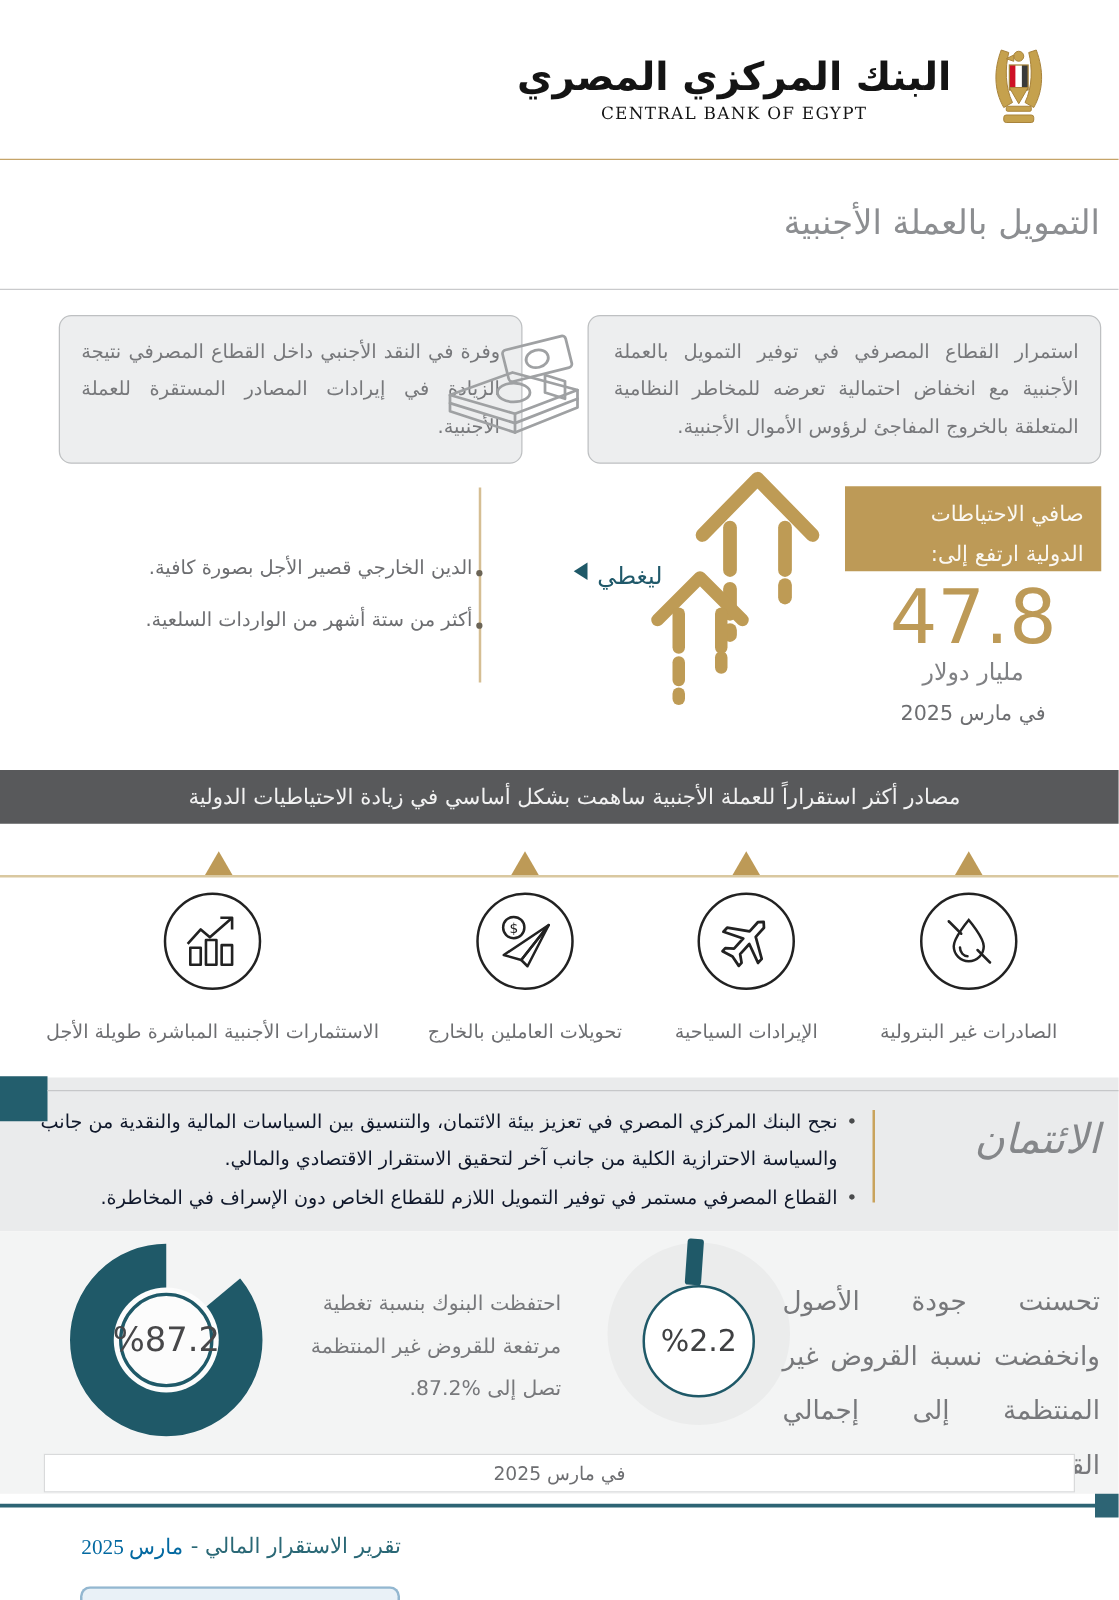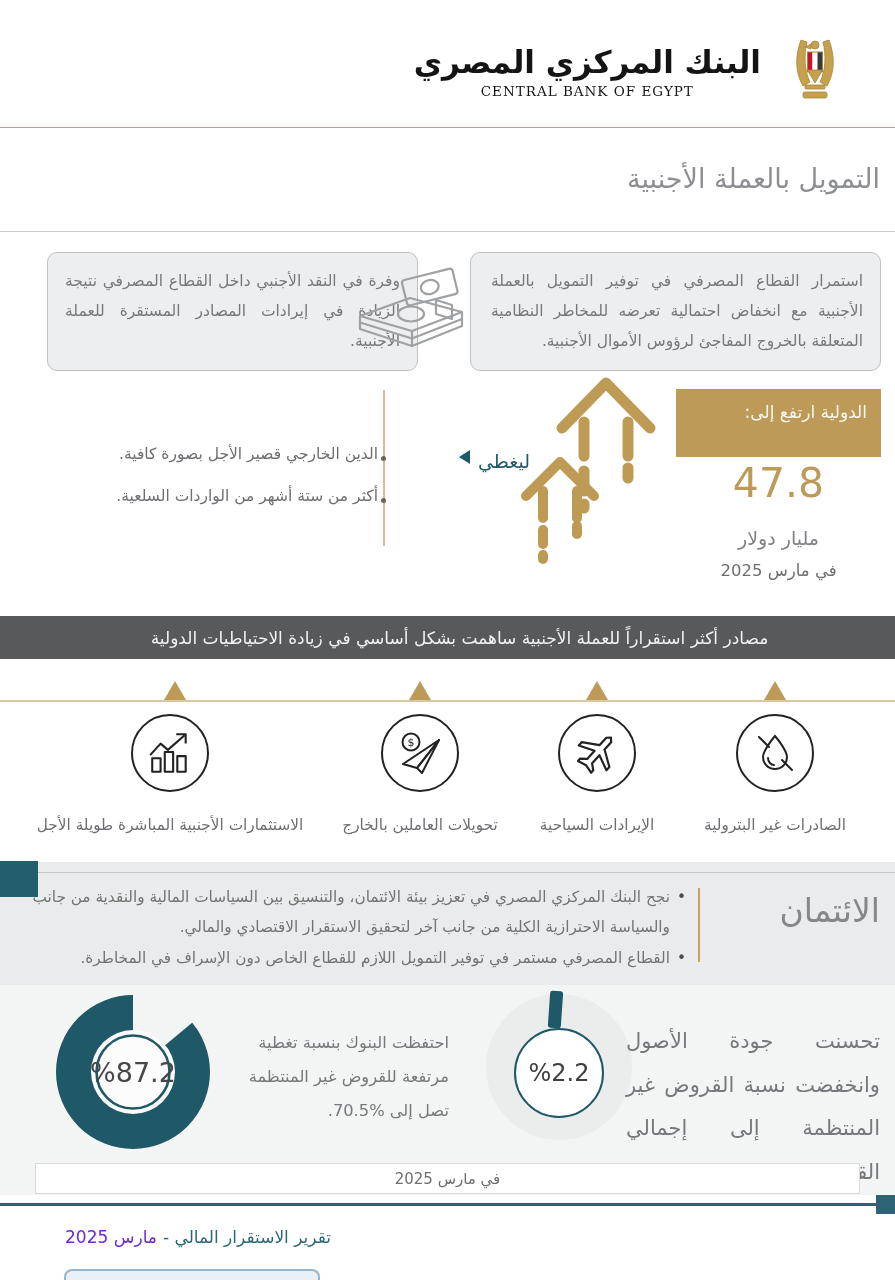--- a/index.html
+++ b/index.html
@@ -30,21 +30,21 @@
   .sum-right { left:470px; width:411px;padding-left:20px; }
   .sum-left  { left:47px;  width:371px; }
   .money-ic  { left:352px; top:266px; }
 
   
   .gold-box {
     left:676px; top:389px; width:205px; height:68px; background:#BD9A57;
     color:#FBF8F2; font-size:17px; line-height:1.9; direction:rtl;
     text-align:right; padding:7px 14px 0 8px;
   }
-  .res-value { left:676px; top:459px; width:205px; text-align:center; font-size:41px; color:#BD9A57; }
+  .res-value { left:676px; top:459px; width:205px; text-align:center; font-size:60px; color:#BD9A57; }
   .res-unit  { left:676px; top:527px; width:205px; text-align:center; font-size:19px; color:#808184; direction:rtl; }
   .res-date  { left:676px; top:561px; width:205px; text-align:center; font-size:16.5px; color:#6D6E71; direction:rtl; }
   .arrow-big   { left:546px; top:376px; }
   .arrow-small { left:512px; top:452px; }
   .covers { left:434px; top:450px; width:96px; display:flex; direction:rtl; align-items:flex-start; gap:8px; justify-content:flex-start; }
   .covers-label { color:#20596A; font-size:19px; }
   .tri-left { width:0; height:0; border-top:7px solid transparent; border-bottom:7px solid transparent; border-right:11px solid #1F5968; }
   .res-vline { left:383px; top:390px; width:2px; height:156px; background:#D5BE93; }
   .res-dot { width:5px; height:5px; border-radius:50%; background:#6B6456; left:381px; }
   .res-b1 { left:85px; width:293px; top:445px; }
@@ -61,45 +61,45 @@
 
   
   .src-item { top:714px; width:300px; display:flex; flex-direction:column; align-items:center; }
   .src-circle { width:78px; height:78px; border:2.5px solid #222; border-radius:50%; display:flex; align-items:center; justify-content:center; background:#fff; }
   .src-label { margin-top:24px; font-size:15.3px; color:#6D6E71; white-space:nowrap; direction:rtl; }
 
   
   .credit-bg { top:862px; left:0; width:895px; height:123px; background:#EAEBEC; }
   .credit-square { left:0; top:861px; width:38px; height:36px; background:#235E6D; }
   .credit-topline { left:38px; top:872px; width:857px; height:1px; background:#C6C7C9; }
-  .credit-title { right:15px; top:891px; font-size:33px; color:#85878A; direction:rtl; }
+  .credit-title { right:15px; top:891px; font-size:33px; color:#85878A; direction:rtl;font-style:italic; }
   .credit-vline { left:698px; top:888px; width:2px; height:74px; background:#C9A35C; }
   .credit-list { left:28px; top:882px; width:658px; direction:rtl; list-style:none; }
-  .credit-list li { font-size:15.3px; line-height:1.98; color:#737373; text-align:right; padding-right:16px; position:relative; }
+  .credit-list li { font-size:15.3px; line-height:1.98; color:#0f172a; text-align:right; padding-right:16px; position:relative; }
   .credit-list li::before { content:"•"; position:absolute; right:0; top:0; color:#4A4B4D; }
 
   
   .charts-bg { top:985px; left:0; width:895px; height:210px; background:#F3F4F4; }
   .npl-gray-circle { left:486px; top:994px; width:146px; height:146px; border-radius:50%; background:#EBECEC; }
   .npl-bar { left:549px; top:991px; width:13px; height:37px; background:#1F5968; border-radius:2.5px; transform:rotate(4deg); }
   .npl-white-circle { left:514px; top:1028px; width:90px; height:90px; border-radius:50%; background:#fff; border:2.5px solid #1F5968; }
   .npl-center { left:514px; top:1028px; width:90px; height:90px; display:flex; align-items:center; justify-content:center; font-size:24px; color:#3F4042; direction:ltr; }
   .npl-text { left:626px; top:1020px; width:254px; direction:rtl; text-align:justify; font-size:21px; line-height:2.08; color:#77787B; }
   .cov-donut { left:55px; top:994px; }
   .cov-center { left:55px; top:994px; width:156px; height:156px; display:flex; align-items:center; justify-content:center; font-size:27px; color:#474749; direction:ltr; }
   .cov-text { left:227px; top:1026px; width:222px; direction:rtl; text-align:right; font-size:16.3px; line-height:2.08; color:#77787B; }
   .date-strip { left:35px; top:1163px; width:825px; height:31px; background:#fff; border:1px solid #D9DADB; display:flex; align-items:center; justify-content:center; }
   .date-strip span { font-size:15px; color:#6D6E71; direction:rtl; }
 
   
   .footer-line { left:0; top:1203px; width:878px; height:3px; background:#2D6474; }
   .footer-square { left:876px; top:1195px; width:19px; height:19px; background:#2D6474; }
   .footer-text { left:65px; top:1227px; direction:rtl; font-size:17px; display:flex; gap:6px; }
   .footer-report { color:#2A6876; }
-  .footer-date { color:#6d28d9; }
+  .footer-date { color:#0369a1;font-family:Liberation Serif, serif; }
   .bottom-bar { left:64px; top:1269px; width:256px; height:14px; background:#E9F1F7; border:2px solid #93B7D0; border-bottom:none; border-radius:8px 8px 0 0; }
 </style>
 </head>
 <body>
 
 <div class="abs logo-group">
   <div class="logo-text">
     <div class="bank-ar">البنك المركزي المصري</div>
     <div class="bank-en">CENTRAL BANK OF EGYPT</div>
   </div>
@@ -139,20 +139,21 @@
     <polygon points="8,50 58,32 110,46 60,65"></polygon>
     <ellipse cx="59" cy="48" rx="13" ry="7.5"></ellipse>
     <path d="M8,50 L8,63 L60,80 L60,65"></path>
     <path d="M110,46 L110,60 L60,80"></path>
     <path d="M8,56.5 L60,72.5 L110,53"></path>
     <path d="M84,34 L84,48 M100,39 L100,53 M84,48 L100,53 M84,34 L100,39"></path>
   </svg>
 </span>
 
 <div class="abs gold-box">
+  <div>صافي الاحتياطات</div>
   <div>الدولية ارتفع إلى:</div>
 </div>
 <div class="abs res-value">47.8</div>
 <div class="abs res-unit">مليار دولار</div>
 <div class="abs res-date">في مارس 2025</div>
 
 <span class="abs arrow-big">
   <svg width="120" height="150" viewBox="0 0 120 150" fill="none" stroke="#BE9B55" stroke-width="11" stroke-linecap="round" stroke-linejoin="round">
     <path d="M16,52 L60,7 L104,52"></path>
     <path d="M38,46 L38,80"></path>
@@ -257,21 +258,21 @@
 
 <span class="abs cov-donut">
   <svg width="156" height="156" viewBox="0 0 156 156">
     <circle cx="78" cy="78" r="59" fill="none" stroke="#1F5968" stroke-width="36"></circle>
     <path d="M78,78 L78,-8 A86,86 0 0 1 144,23 Z" fill="#F3F4F4"></path>
     <circle cx="78" cy="78" r="42" fill="#FCFCFC"></circle>
     <circle cx="78" cy="78" r="36.5" fill="none" stroke="#1F5968" stroke-width="2.6"></circle>
   </svg>
 </span>
 <div class="abs cov-center">%87.2</div>
-<div class="abs cov-text">احتفظت البنوك بنسبة تغطية مرتفعة للقروض غير المنتظمة تصل إلى %70.5.</div>
+<div class="abs cov-text">احتفظت البنوك بنسبة تغطية مرتفعة للقروض غير المنتظمة تصل إلى %87.2.</div>
 
 <div class="abs date-strip">
   <span>في مارس 2025</span>
 </div>
 
 <div class="abs footer-line"></div>
 <div class="abs footer-square"></div>
 <div class="abs footer-text">
   <span class="footer-report">تقرير الاستقرار المالي -</span>
   <span class="footer-date">مارس 2025</span>

